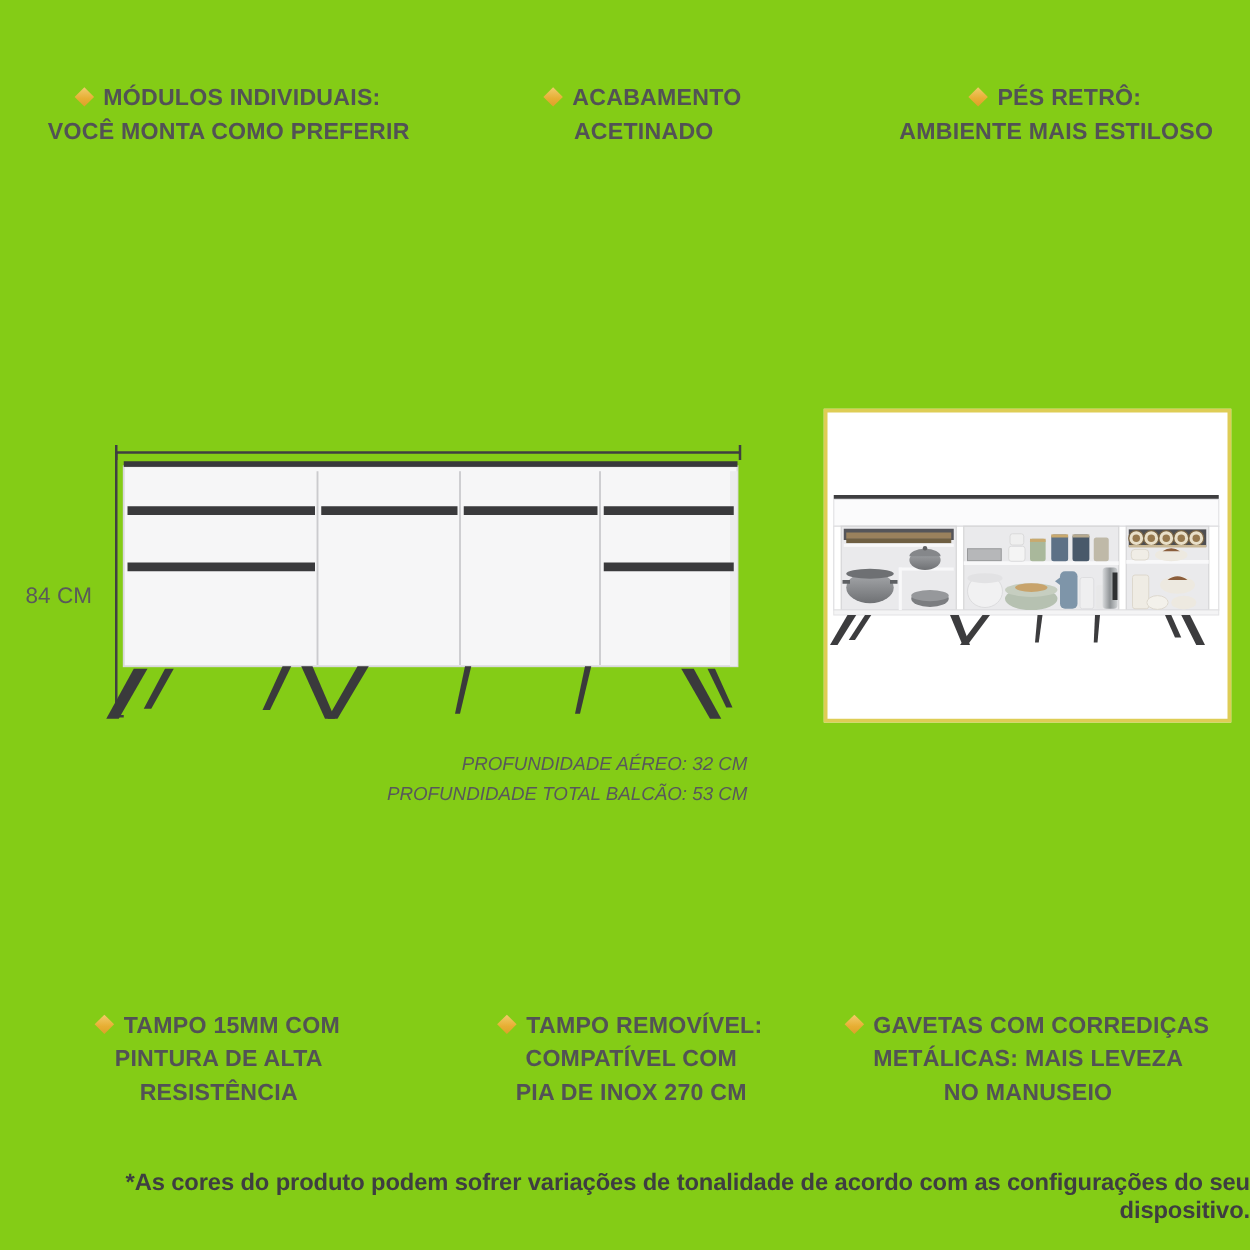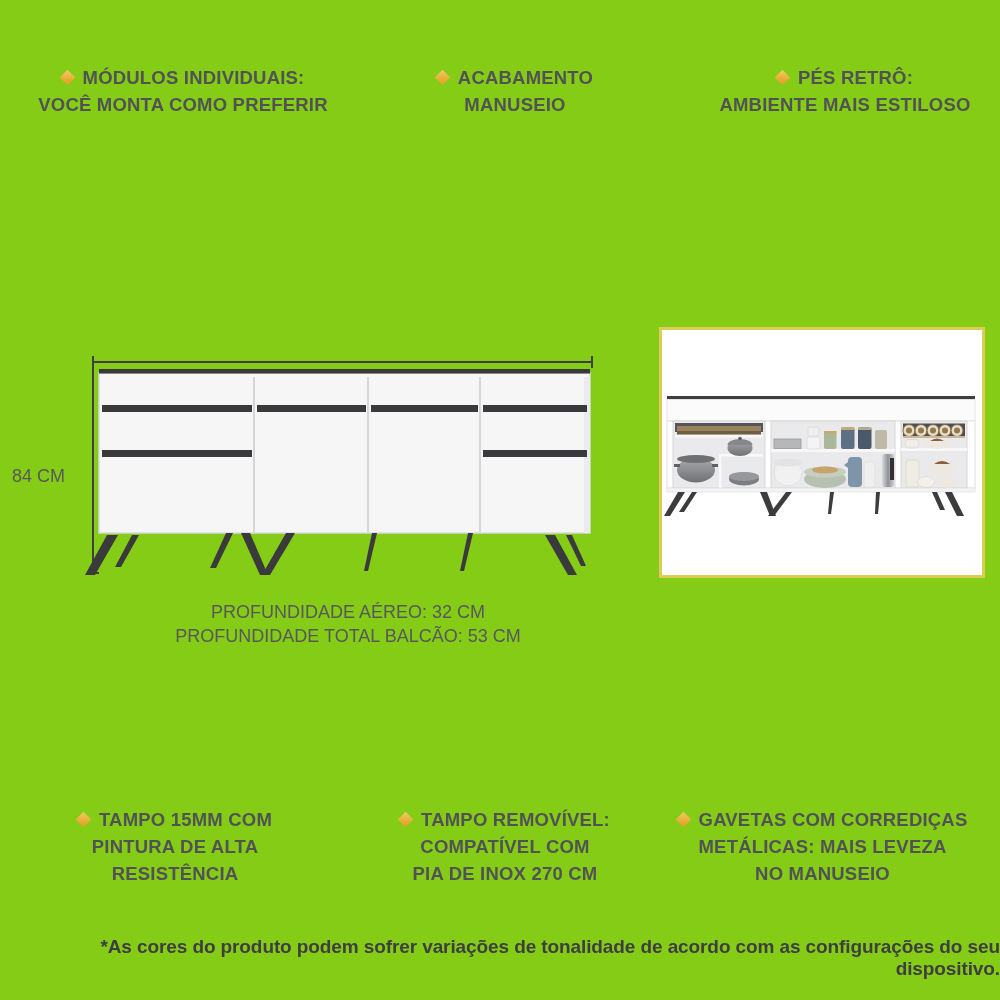--- a/index.html
+++ b/index.html
@@ -16,23 +16,23 @@
   .f-top-2{left:365px;top:64px;width:300px;}
   .f-top-3{left:695px;top:64px;width:300px;}
   .f-bot-1{left:15px;top:806px;width:320px;text-align:center;}
   .f-bot-2{left:345px;top:806px;width:320px;}
   .f-bot-3{left:655px;top:806px;width:335px;}
 
   
   .dim-svg{position:absolute;left:15px;top:335px;width:585px;height:245px;}
   .dim-label{position:absolute;color:#59595B;font-size:18px;font-weight:normal;}
   .width-label{left:93px;top:338px;width:476px;text-align:center;}
-  .height-label{left:12px;top:466px;width:70px;text-align:left;}
-  .depth-note{position:absolute;left:98px;top:600px;width:500px;text-align:center;
-              color:#58585B;font-size:18px;line-height:24px;}
+  .height-label{left:12px;top:466px;width:70px;text-align:center;}
+  .depth-note{position:absolute;left:98px;top:600px;width:500px;text-align:right;
+              color:#58585B;font-size:15px;line-height:24px;font-style:italic;}
 
   
   .photo-box{position:absolute;left:659px;top:327px;width:326px;height:251px;
              box-sizing:border-box;border:3px solid #DECD55;background:#fff;}
   .photo-box svg{width:100%;height:100%;display:block;}
 
   
   .disclaimer{position:absolute;left:0;top:936px;width:1000px;text-align:right;
               color:#3E3E41;font-weight:bold;font-size:19px;letter-spacing:-0.1px;}
 </style>
@@ -40,21 +40,21 @@
 <body>
 
 <div class="canvas">
 
   <div class="feature f-top-1">
     <div><span class="diamond"></span><span>MÓDULOS INDIVIDUAIS:</span></div>
     <div>VOCÊ MONTA COMO PREFERIR</div>
   </div>
   <div class="feature f-top-2">
     <div><span class="diamond"></span><span>ACABAMENTO</span></div>
-    <div>MANUSEIO</div>
+    <div>ACETINADO</div>
   </div>
   <div class="feature f-top-3">
     <div><span class="diamond"></span><span>PÉS RETRÔ:</span></div>
     <div>AMBIENTE MAIS ESTILOSO</div>
   </div>
 
   <svg class="dim-svg" viewBox="0 0 585 245" aria-hidden="true">
 
     <g stroke="#3F3F41" stroke-width="2">
       <line x1="78" y1="27" x2="577" y2="27"></line>

